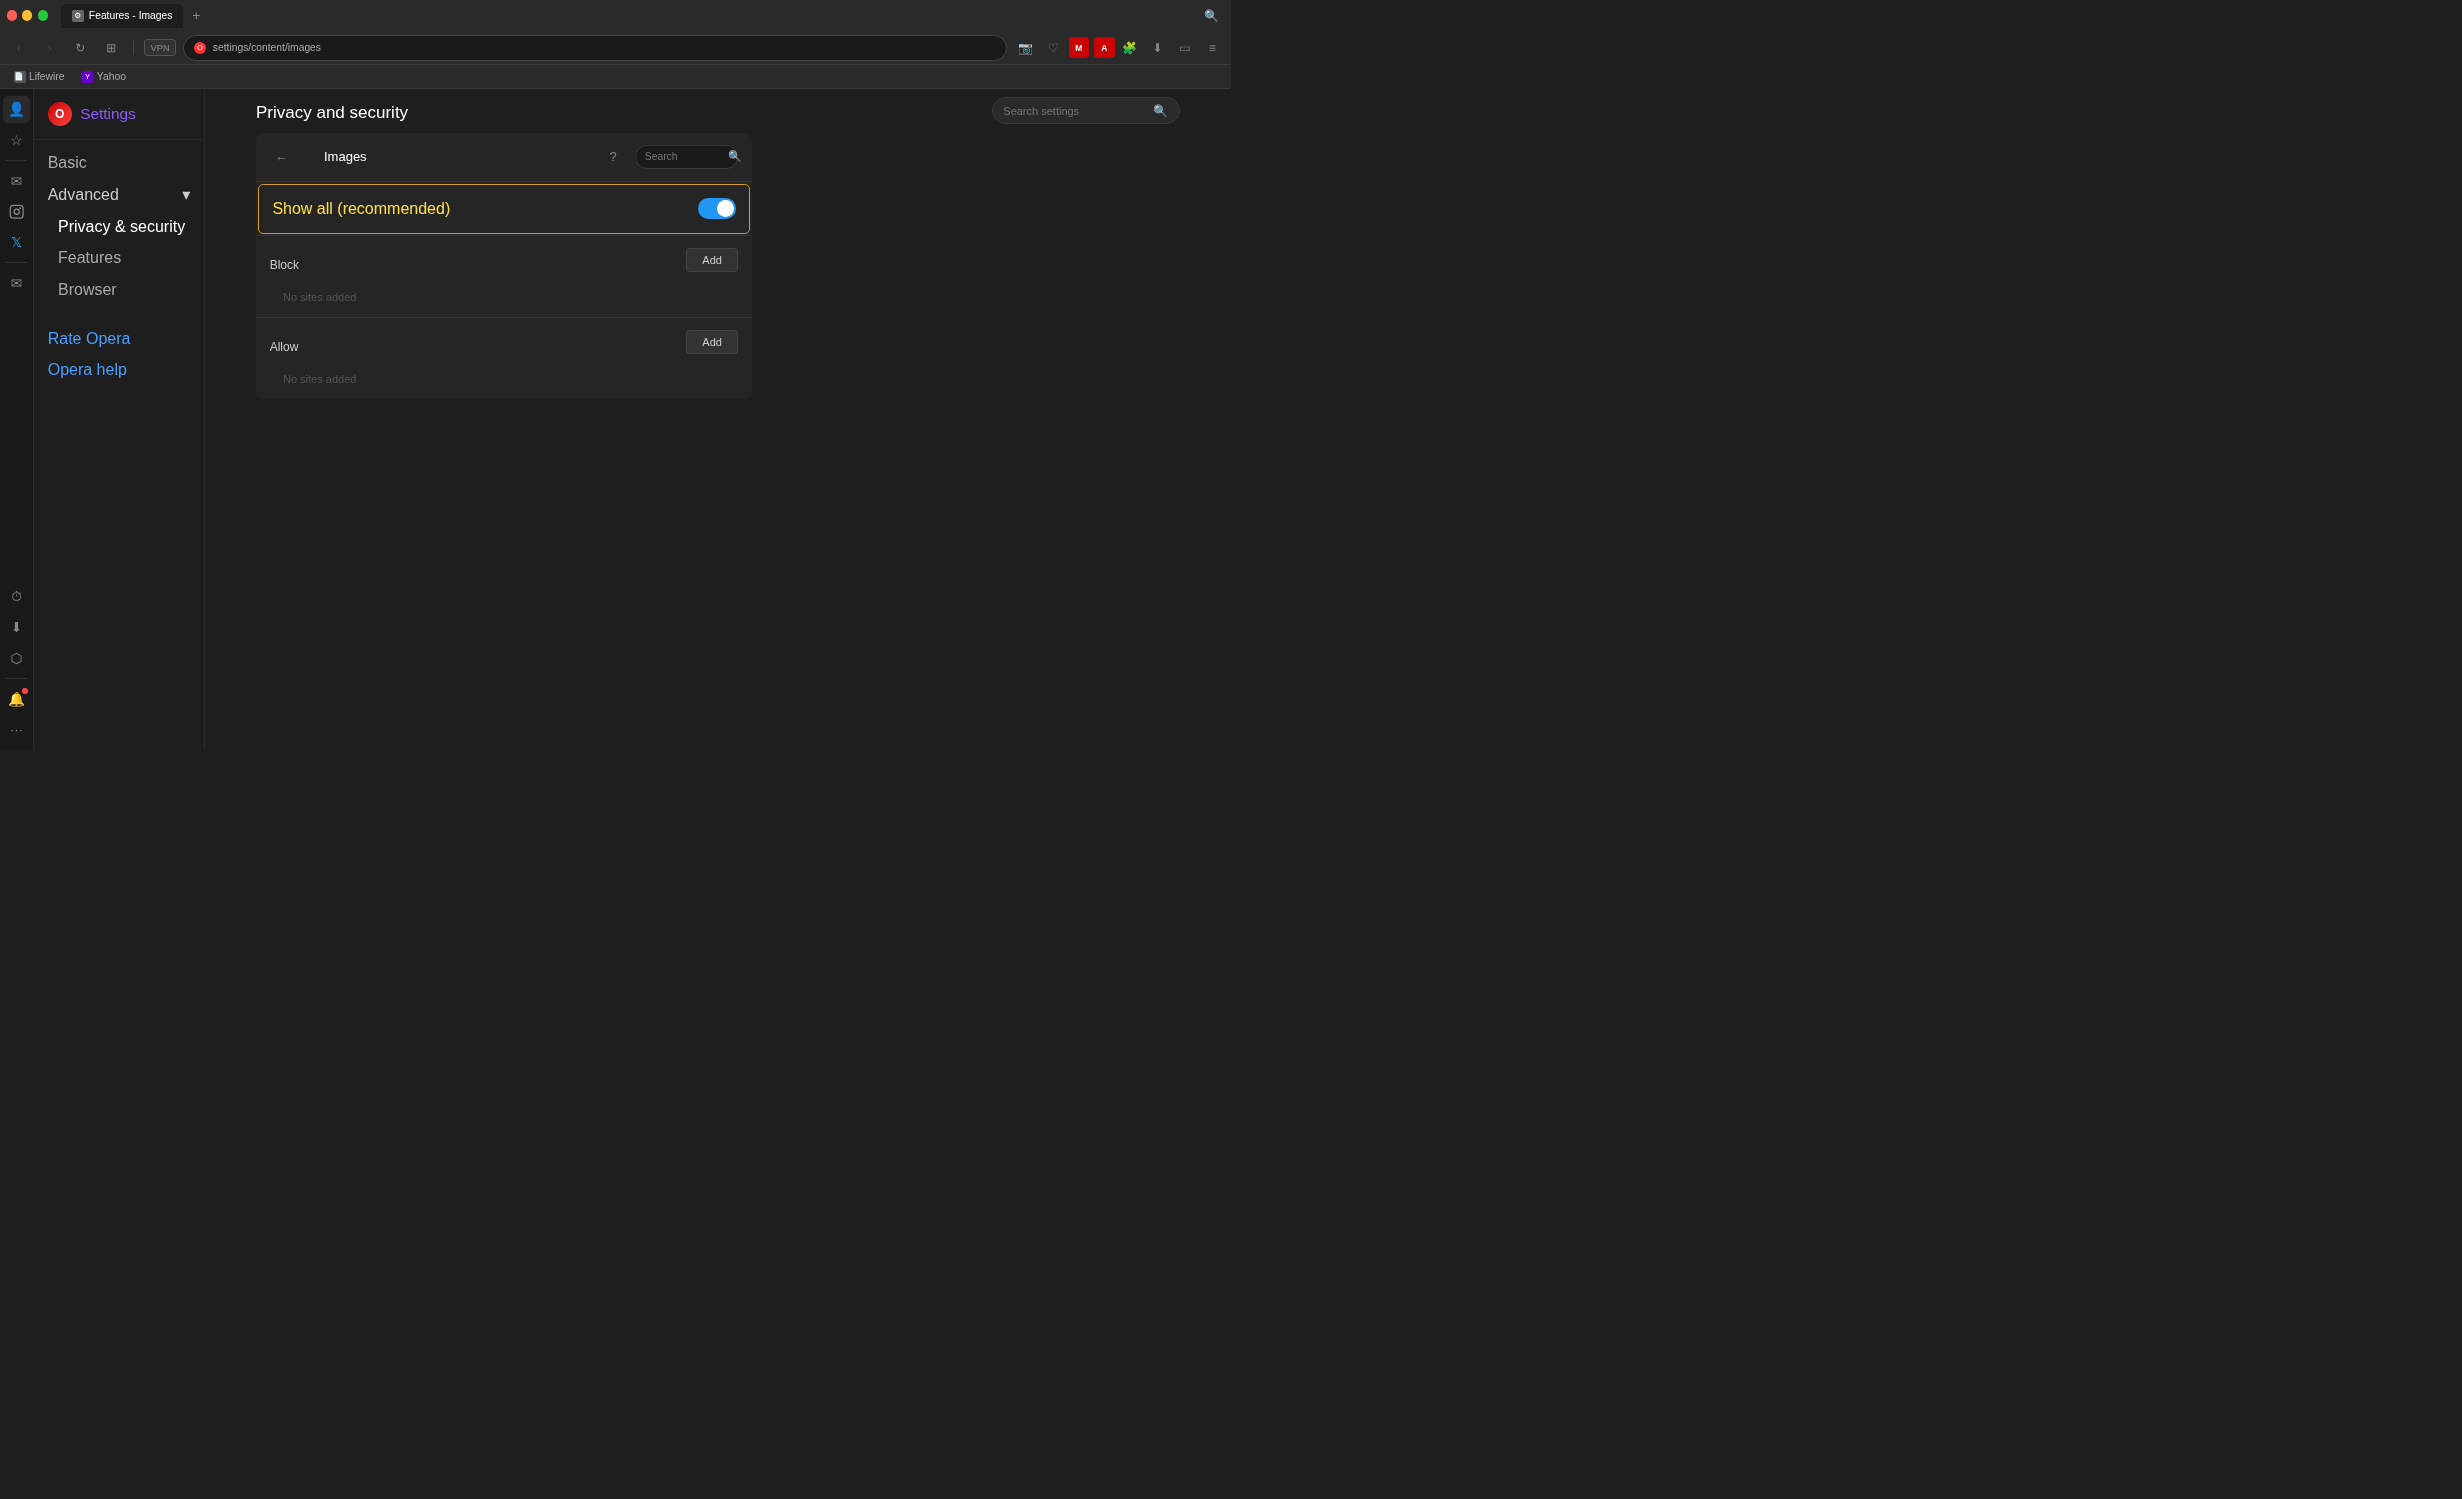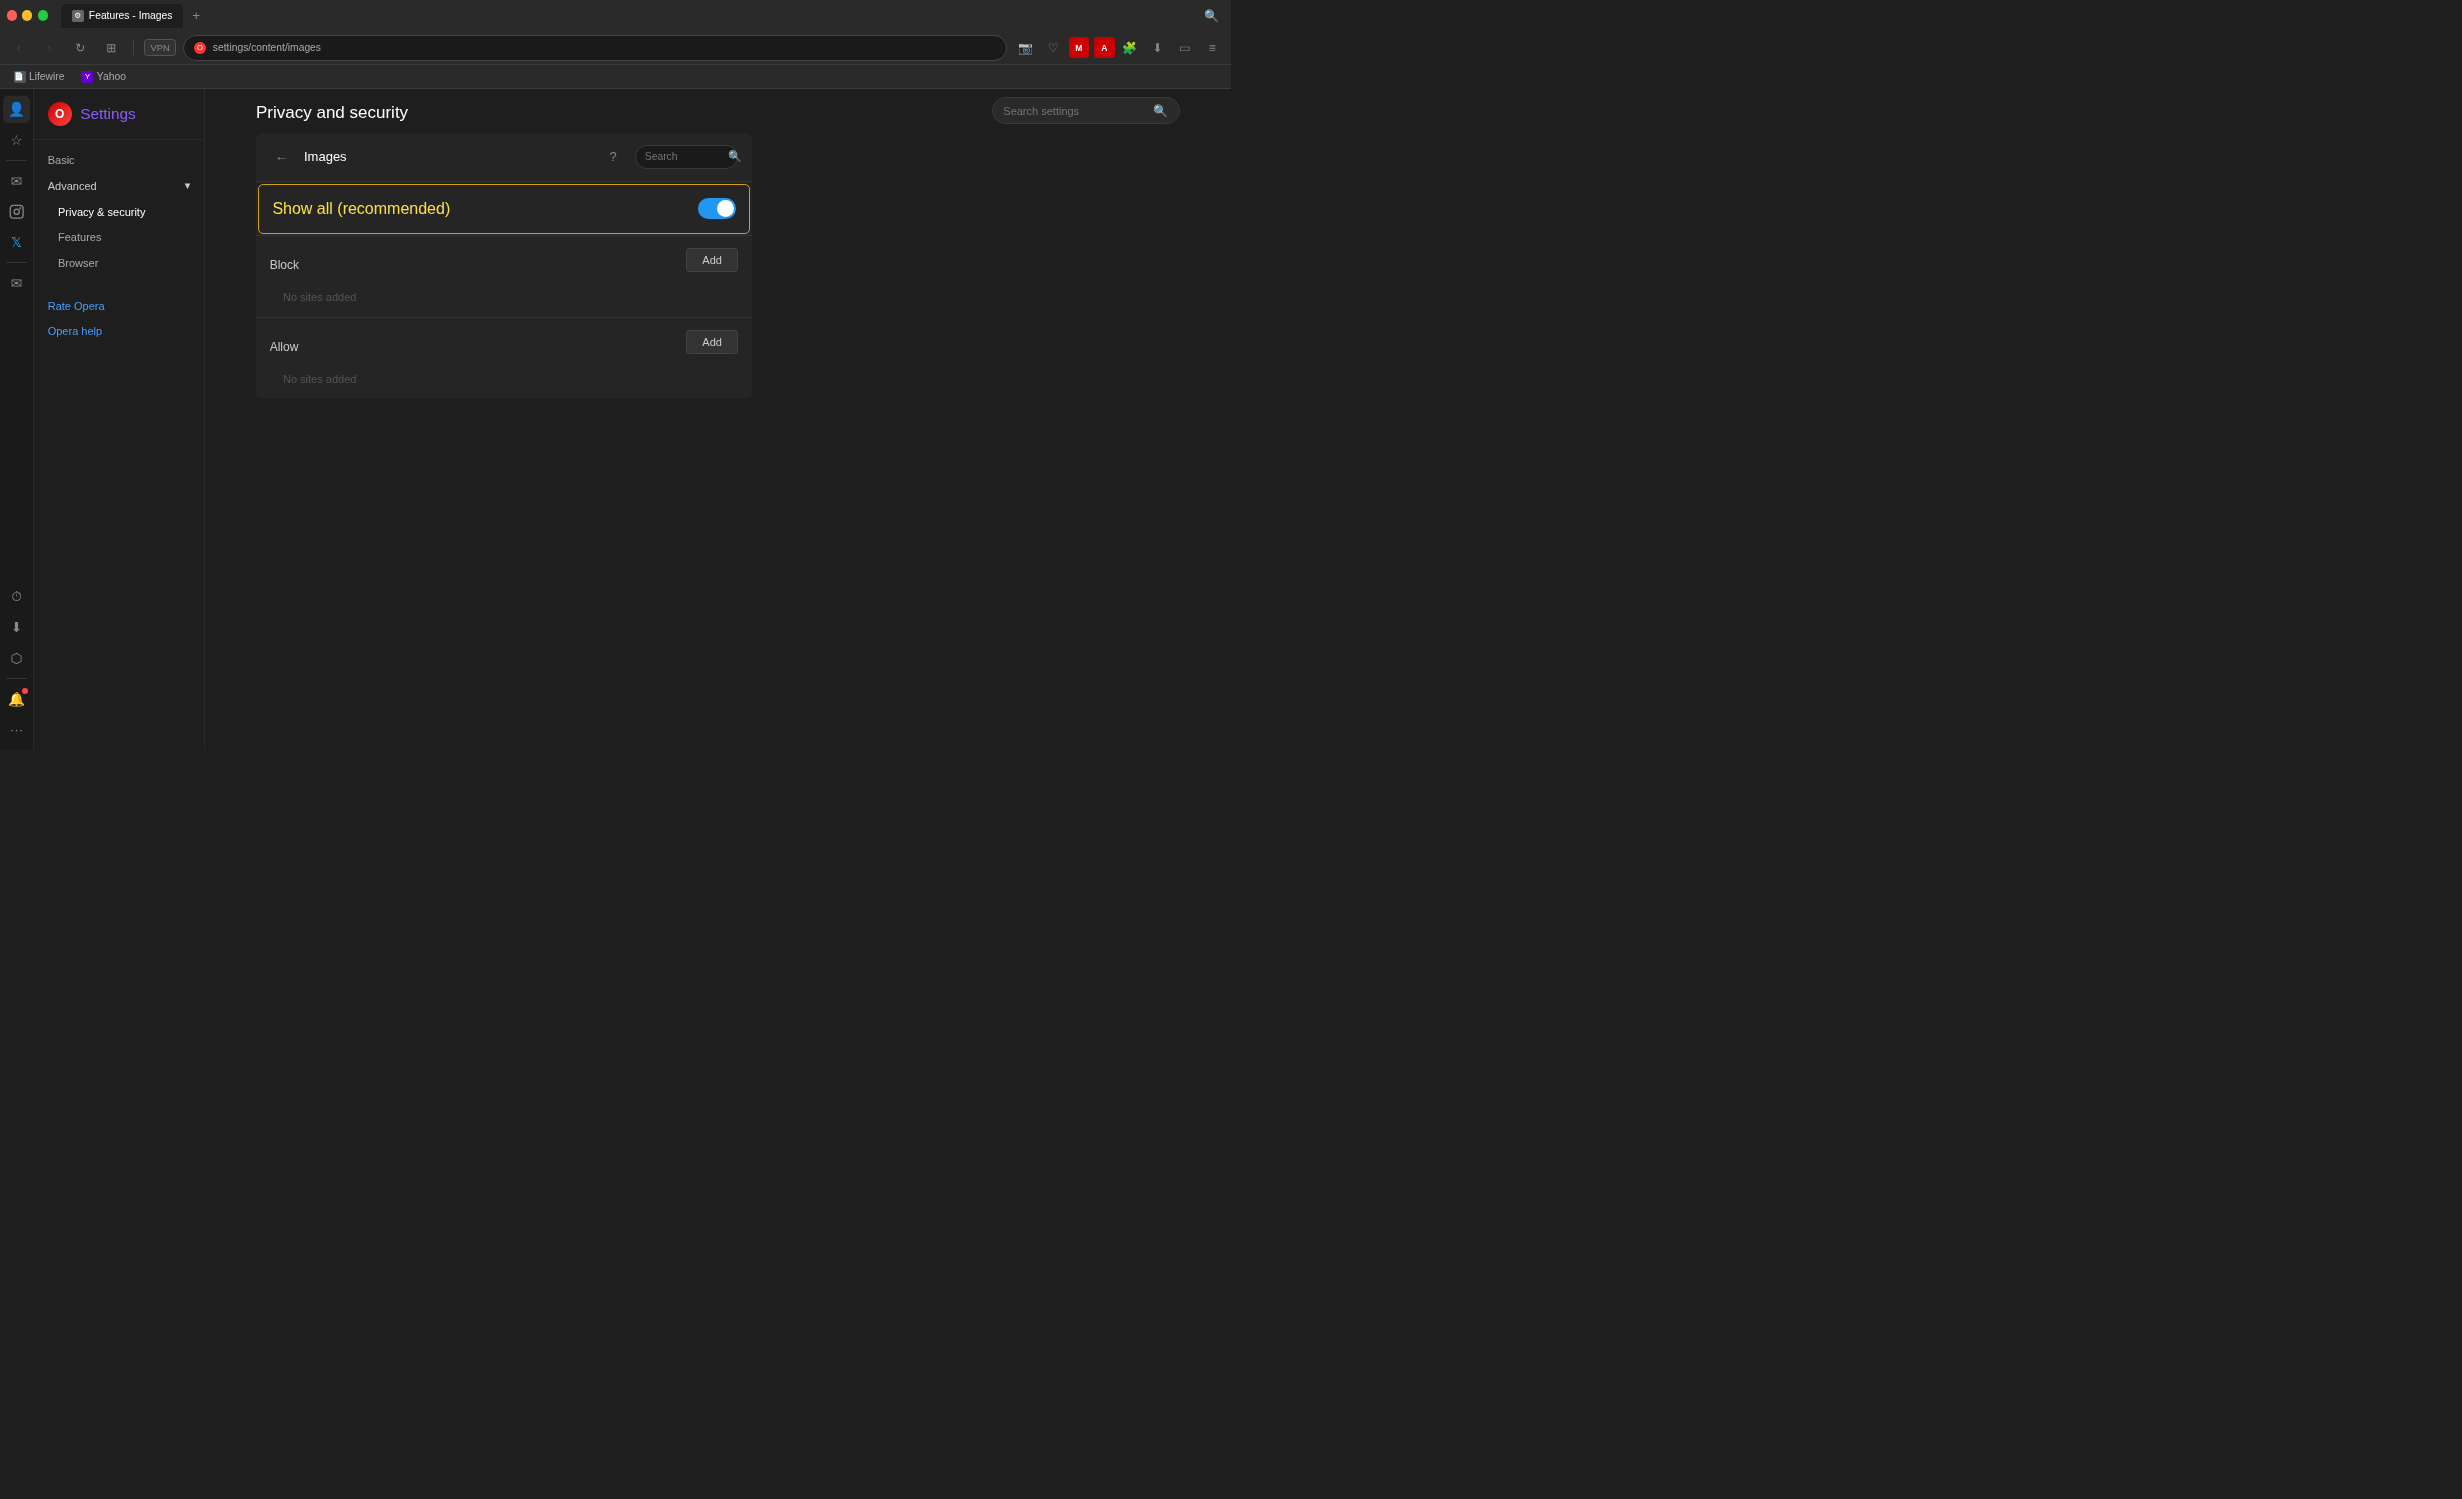--- a/index.html
+++ b/index.html
@@ -245,21 +245,21 @@
     }
     .settings-title {
       font-size: 15.4px;
       color: #8b5cf6;
       font-weight: 500;
     }
     .nav-item {
       padding: 6.8px 13.7px;
       cursor: pointer;
       color: #aaa;
-      font-size: 11px;
+      font-size: 16px;
       display: flex;
       align-items: center;
       gap: 6.8px;
     }
     .nav-item.section-header {
       color: #ccc;
       font-weight: 500;
       display: flex;
       align-items: center;
       justify-content: space-between;
@@ -335,20 +335,21 @@
       color: #888;
       cursor: pointer;
       border-radius: 3.4px;
       font-size: 13.7px;
     }
     .panel-title {
       font-size: 13px;
       color: #fff;
       font-weight: 500;
       flex: 1;
+      margin-left: 20px;
     }
     .panel-help-btn {
       width: 24px;
       height: 24px;
       display: flex;
       align-items: center;
       justify-content: center;
       color: #888;
       cursor: pointer;
       font-size: 13px;

